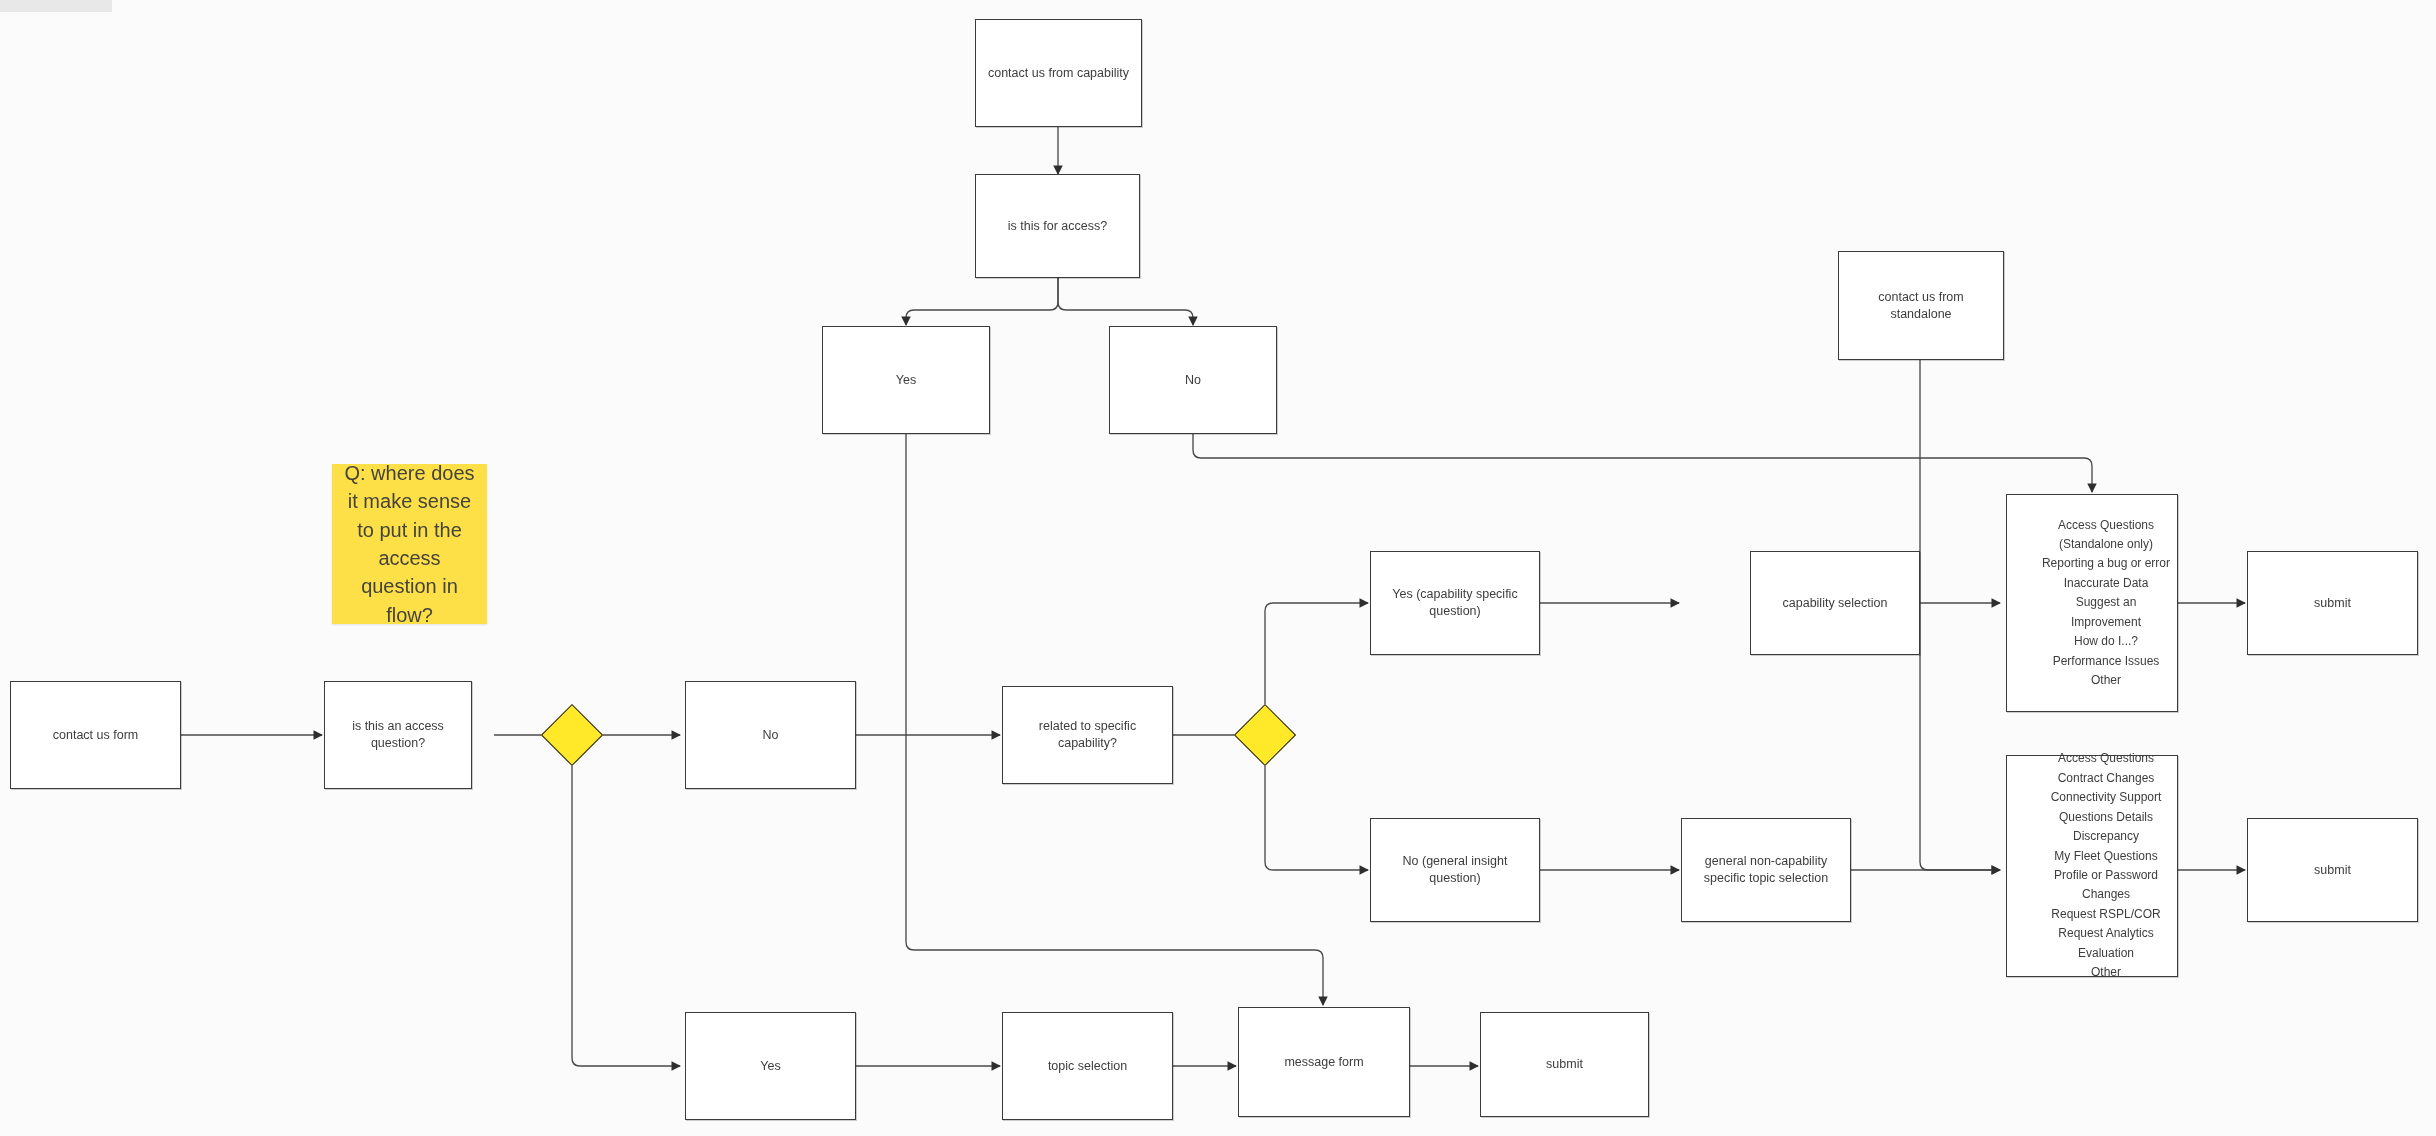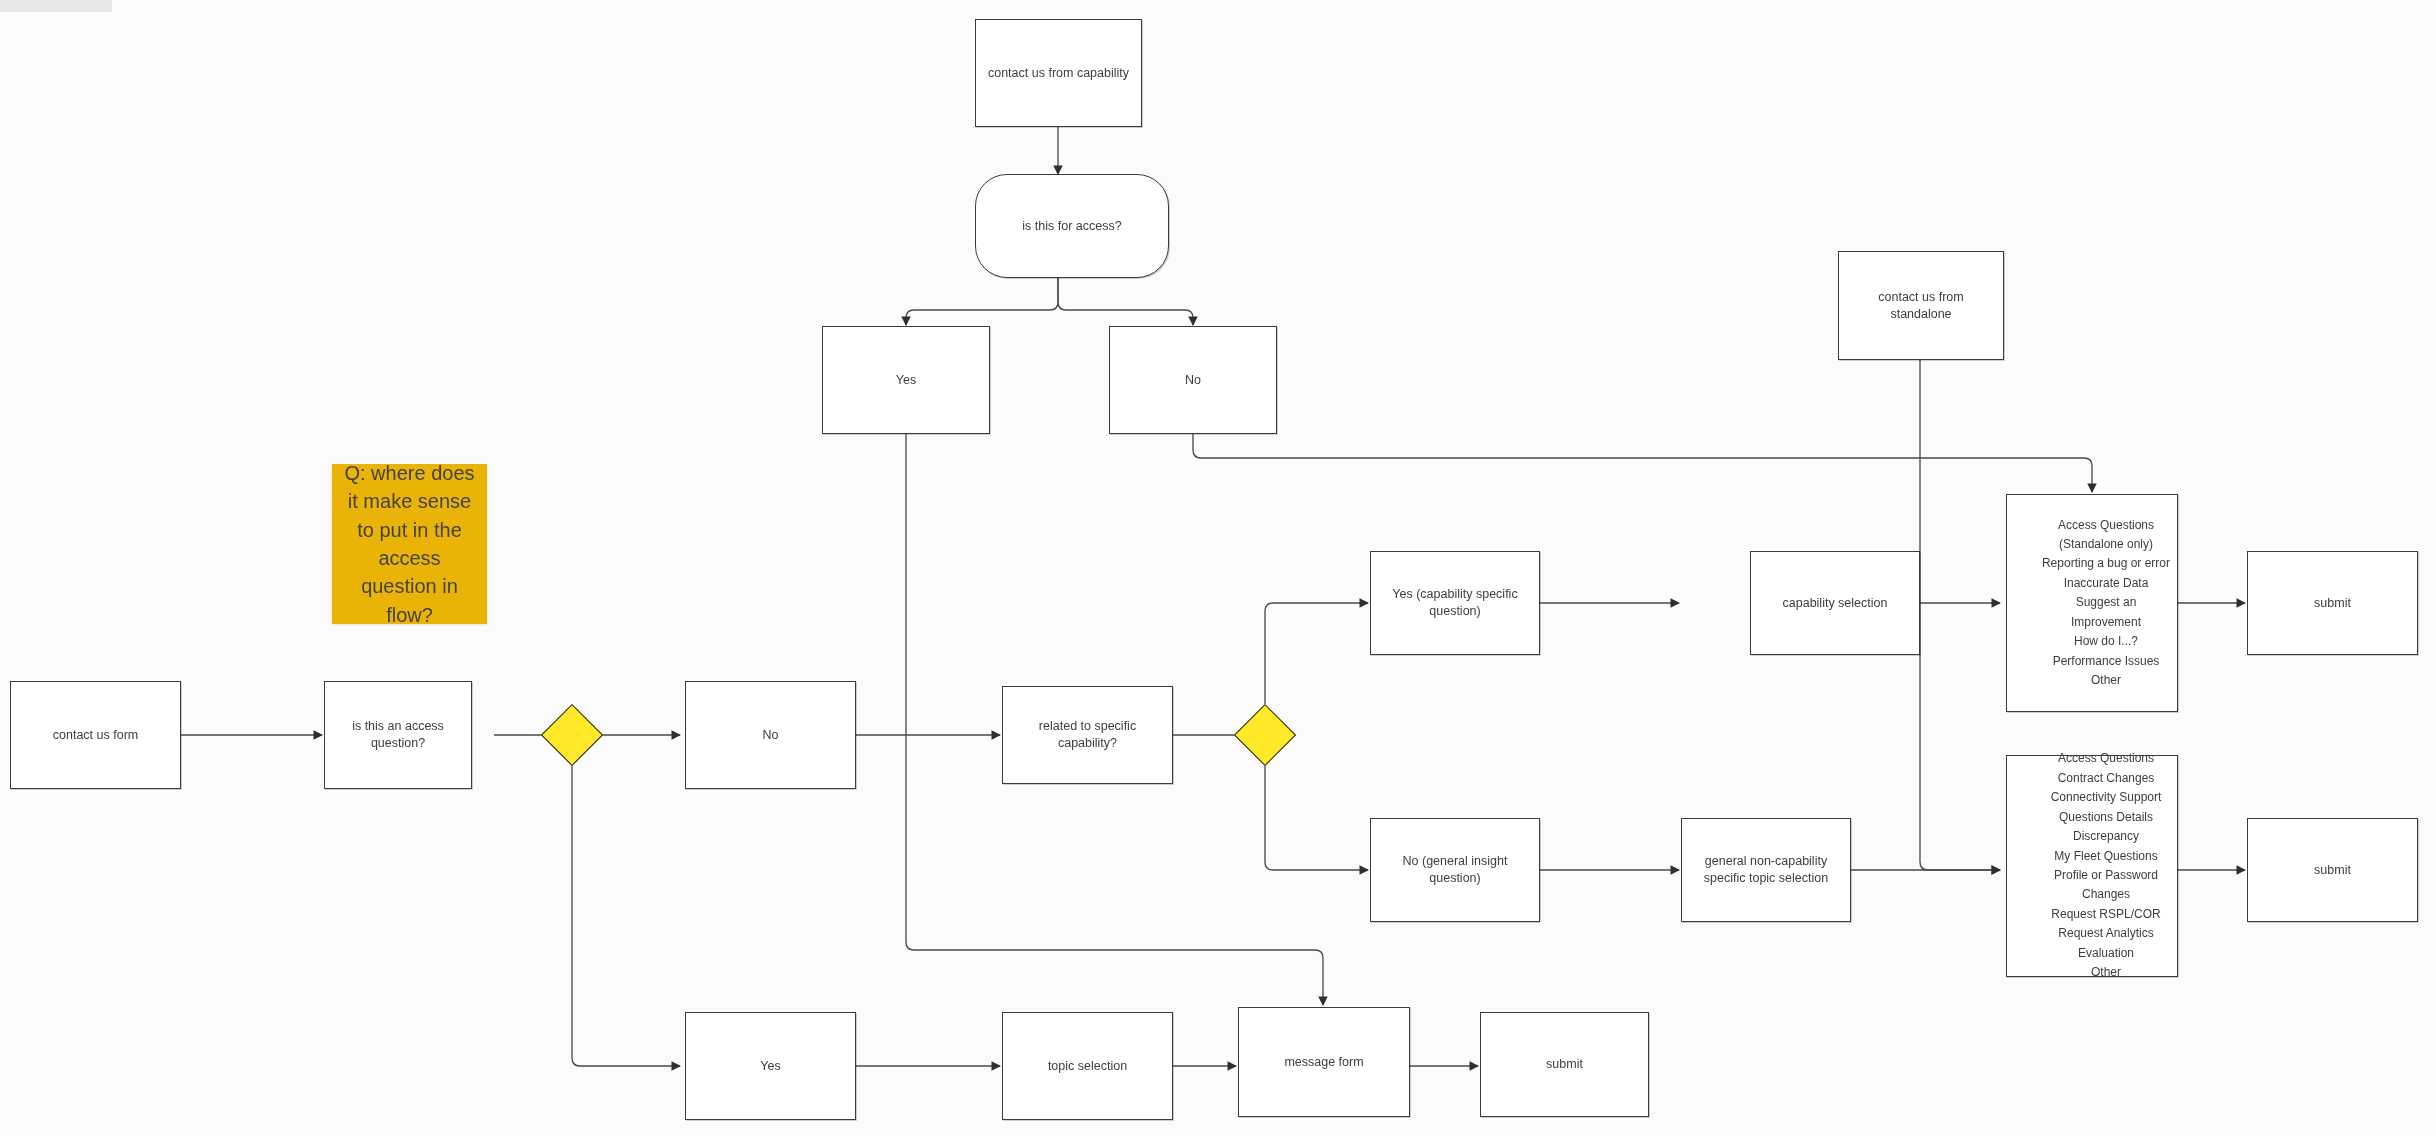--- a/index.html
+++ b/index.html
@@ -39,21 +39,21 @@
   .list-node .lines{padding:0 6px;width:100%;}
   .diamond{
     position:absolute;
     background:#ffe928;
     border:1.6px solid #1d1d1d;
     transform:rotate(45deg);
     box-sizing:border-box;
   }
   .sticky{
     position:absolute;
-    background:#eab308;
+    background:#fde047;
     color:#45433c;
     font-size:20px;
     line-height:1.42;
     text-align:center;
     display:flex;align-items:center;justify-content:center;
     box-shadow:0 1px 2px rgba(0,0,0,.10);
   }
   .sticky span{display:block;padding:0 10px;}
 </style>
 </head>
@@ -116,21 +116,21 @@
 
       <path d="M 1410 1066 L 1478 1066" marker-end="url(#arrow)"></path>
 
     </g>
   </svg>
 
   <div class="node t12" style="left:975px;top:11px;width:167px;height:108px;margin-top:8px;">
     <span>contact us from capability</span>
   </div>
 
-  <div class="node t12" style="left:975px;top:174px;width:194px;height:104px;border-radius:32px;">
+  <div class="node t12" style="left:975px;top:174px;width:165px;height:104px;">
     <span>is this for access?</span>
   </div>
 
   <div class="node t12" style="left:822px;top:326px;width:168px;height:108px;">
     <span>Yes</span>
   </div>
 
   <div class="node t12" style="left:1109px;top:326px;width:168px;height:108px;">
     <span>No</span>
   </div>

